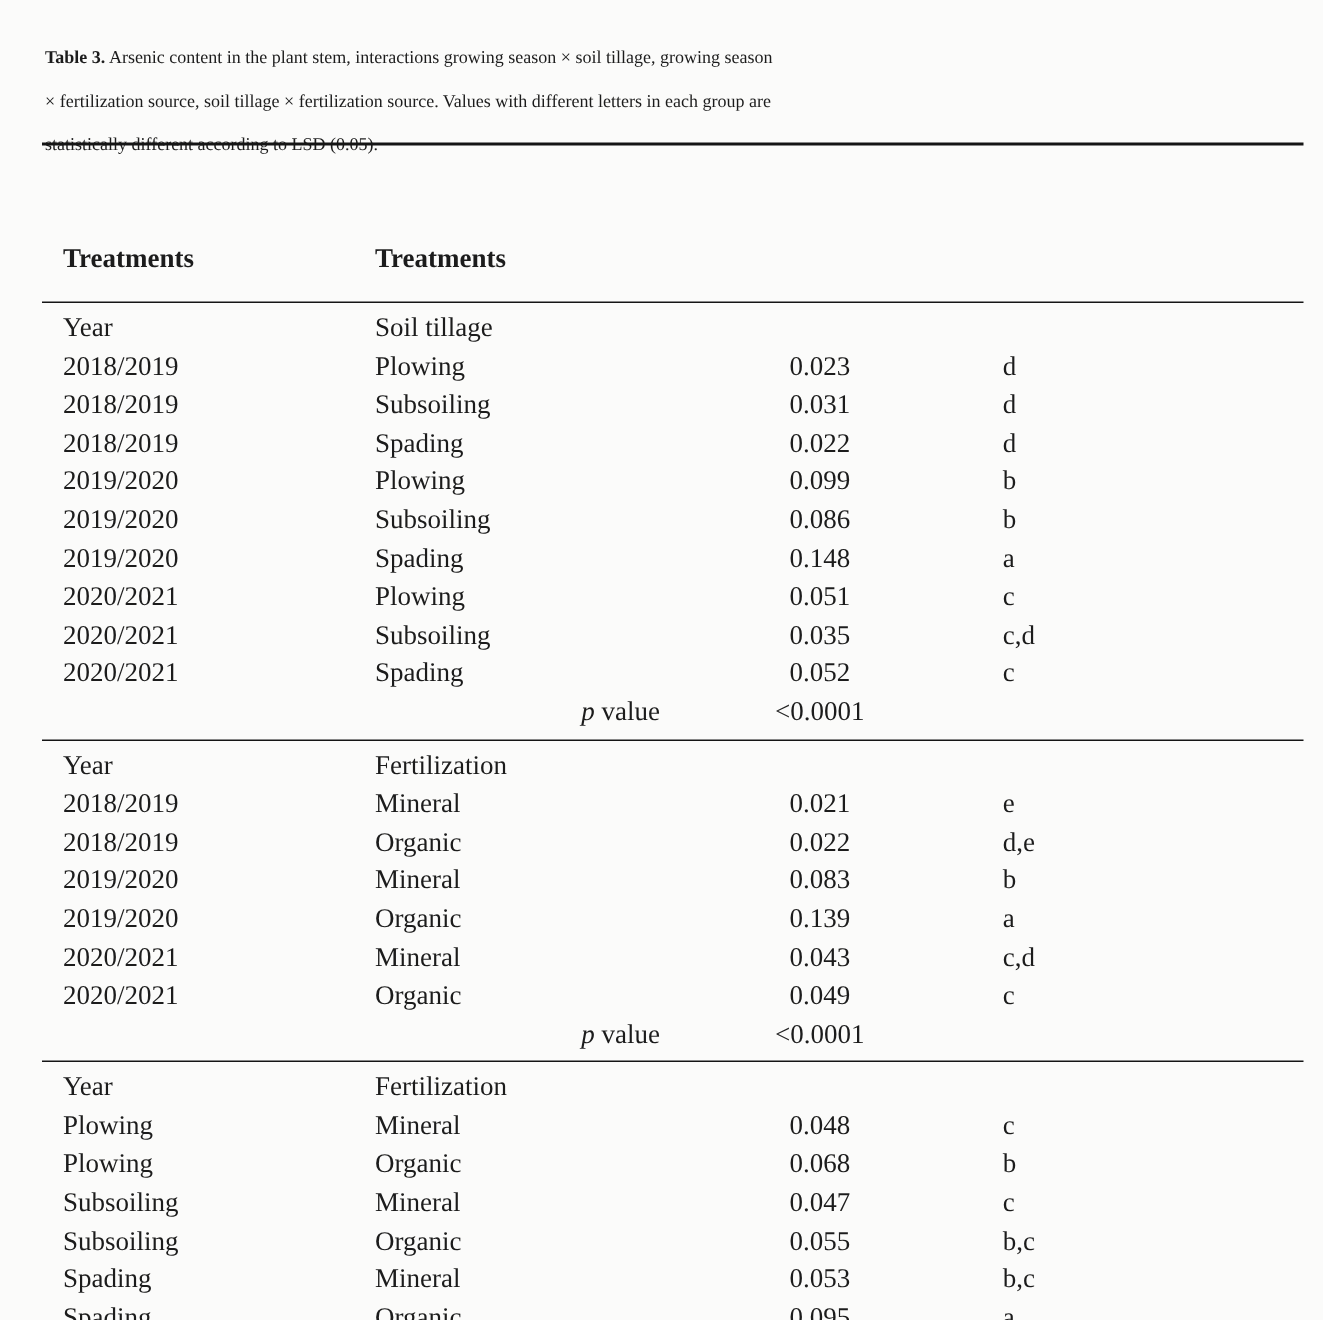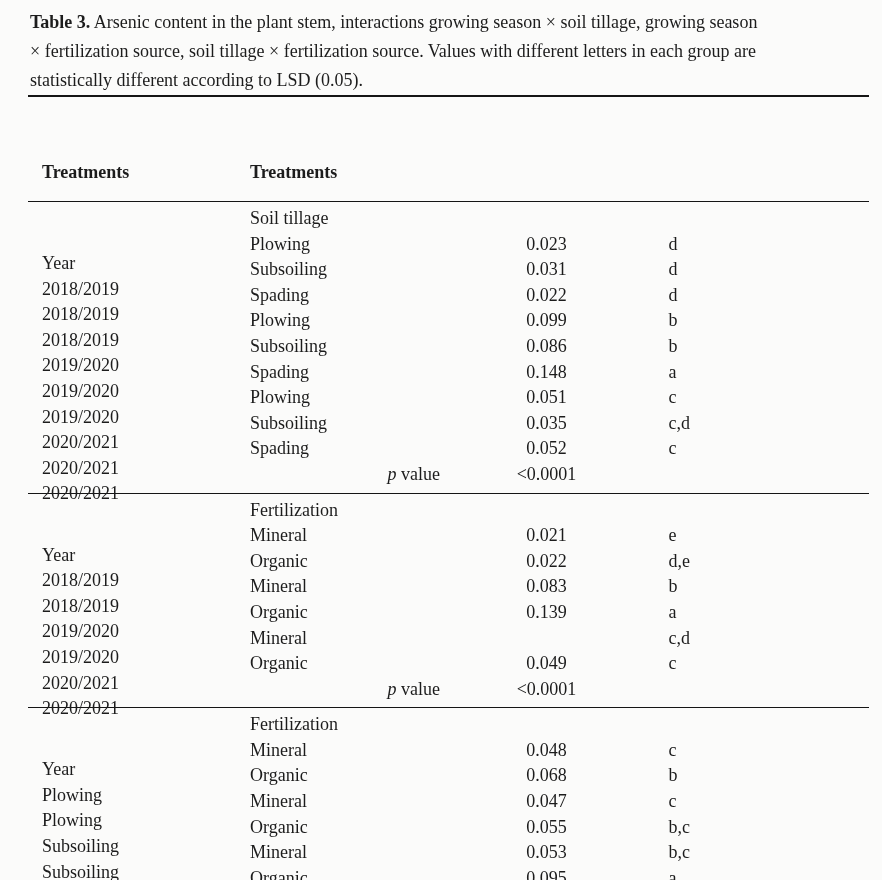--- a/index.html
+++ b/index.html
@@ -7,22 +7,22 @@
     width:882px;height:880px;
     background:#fbfbfa;
     font-family:"Liberation Serif","DejaVu Serif",serif;
     color:#1c1c1c;
     overflow:hidden;
   }
   .page{position:relative;width:882px;height:880px;}
 
   
   .caption{
-    position:absolute;left:30px;top:8px;width:840px;
-    font-size:18px;line-height:29px;white-space:nowrap;
+    position:absolute;left:30px;top:24px;width:840px;
+    font-size:12px;line-height:29px;white-space:nowrap;
   }
   .caption .bold{font-weight:700;}
 
   
   .tbl{
     position:absolute;left:28px;top:95px;width:841px;
     border-top:2.6px solid #151515;
     border-bottom:2.6px solid #151515;
     font-size:18px;
   }
@@ -41,21 +41,21 @@
   .sup{font-size:12px;vertical-align:5px;}
 
   
   .sec{padding:4px 0 5px 0;border-bottom:1.4px solid #151515;}
   .sec:last-child{border-bottom:none;padding-bottom:3px;}
 
   .row{
     display:grid;grid-template-columns:222px 200px 193px 25px 1fr;
     line-height:25.6px;height:25.6px;
   }
-  .c1{grid-column:1;padding-left:14px;margin-top:45px;}
+  .c1{grid-column:1;padding-left:14px;}
   .c2{grid-column:2;}
   .c3{grid-column:3;text-align:center;}
   .c4{grid-column:5;padding-left:0.5px;}
   .pl{grid-column:1/3;text-align:right;padding-right:10px;}
   .it{font-style:italic;}
 </style>
 </head>
 <body>
 
 <div class="page">
@@ -163,20 +163,21 @@
       </div>
       <div class="row">
         <div class="c1">2019/2020</div>
         <div class="c2">Organic</div>
         <div class="c3">0.139</div>
         <div class="c4">a</div>
       </div>
       <div class="row">
         <div class="c1">2020/2021</div>
         <div class="c2">Mineral</div>
+        <div class="c3">0.043</div>
         <div class="c4">c,d</div>
       </div>
       <div class="row">
         <div class="c1">2020/2021</div>
         <div class="c2">Organic</div>
         <div class="c3">0.049</div>
         <div class="c4">c</div>
       </div>
       <div class="row">
         <div class="pl"><span class="it">p</span><span> value</span></div>

